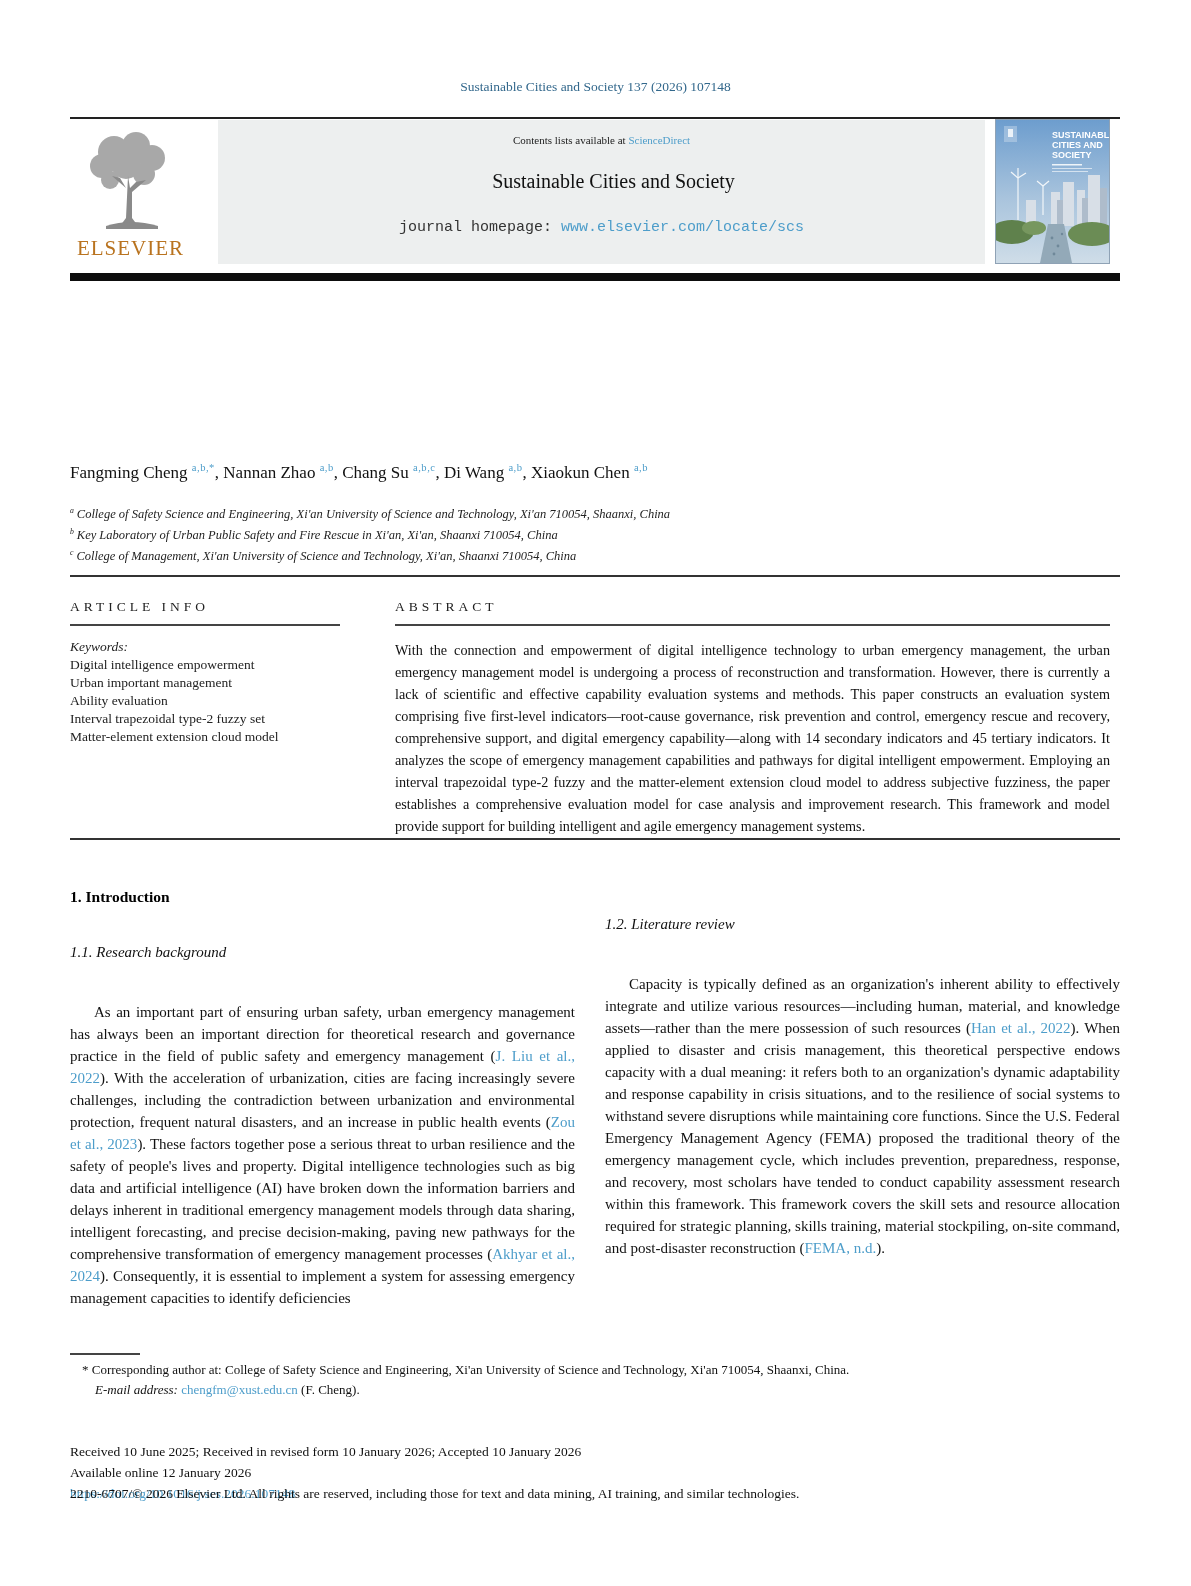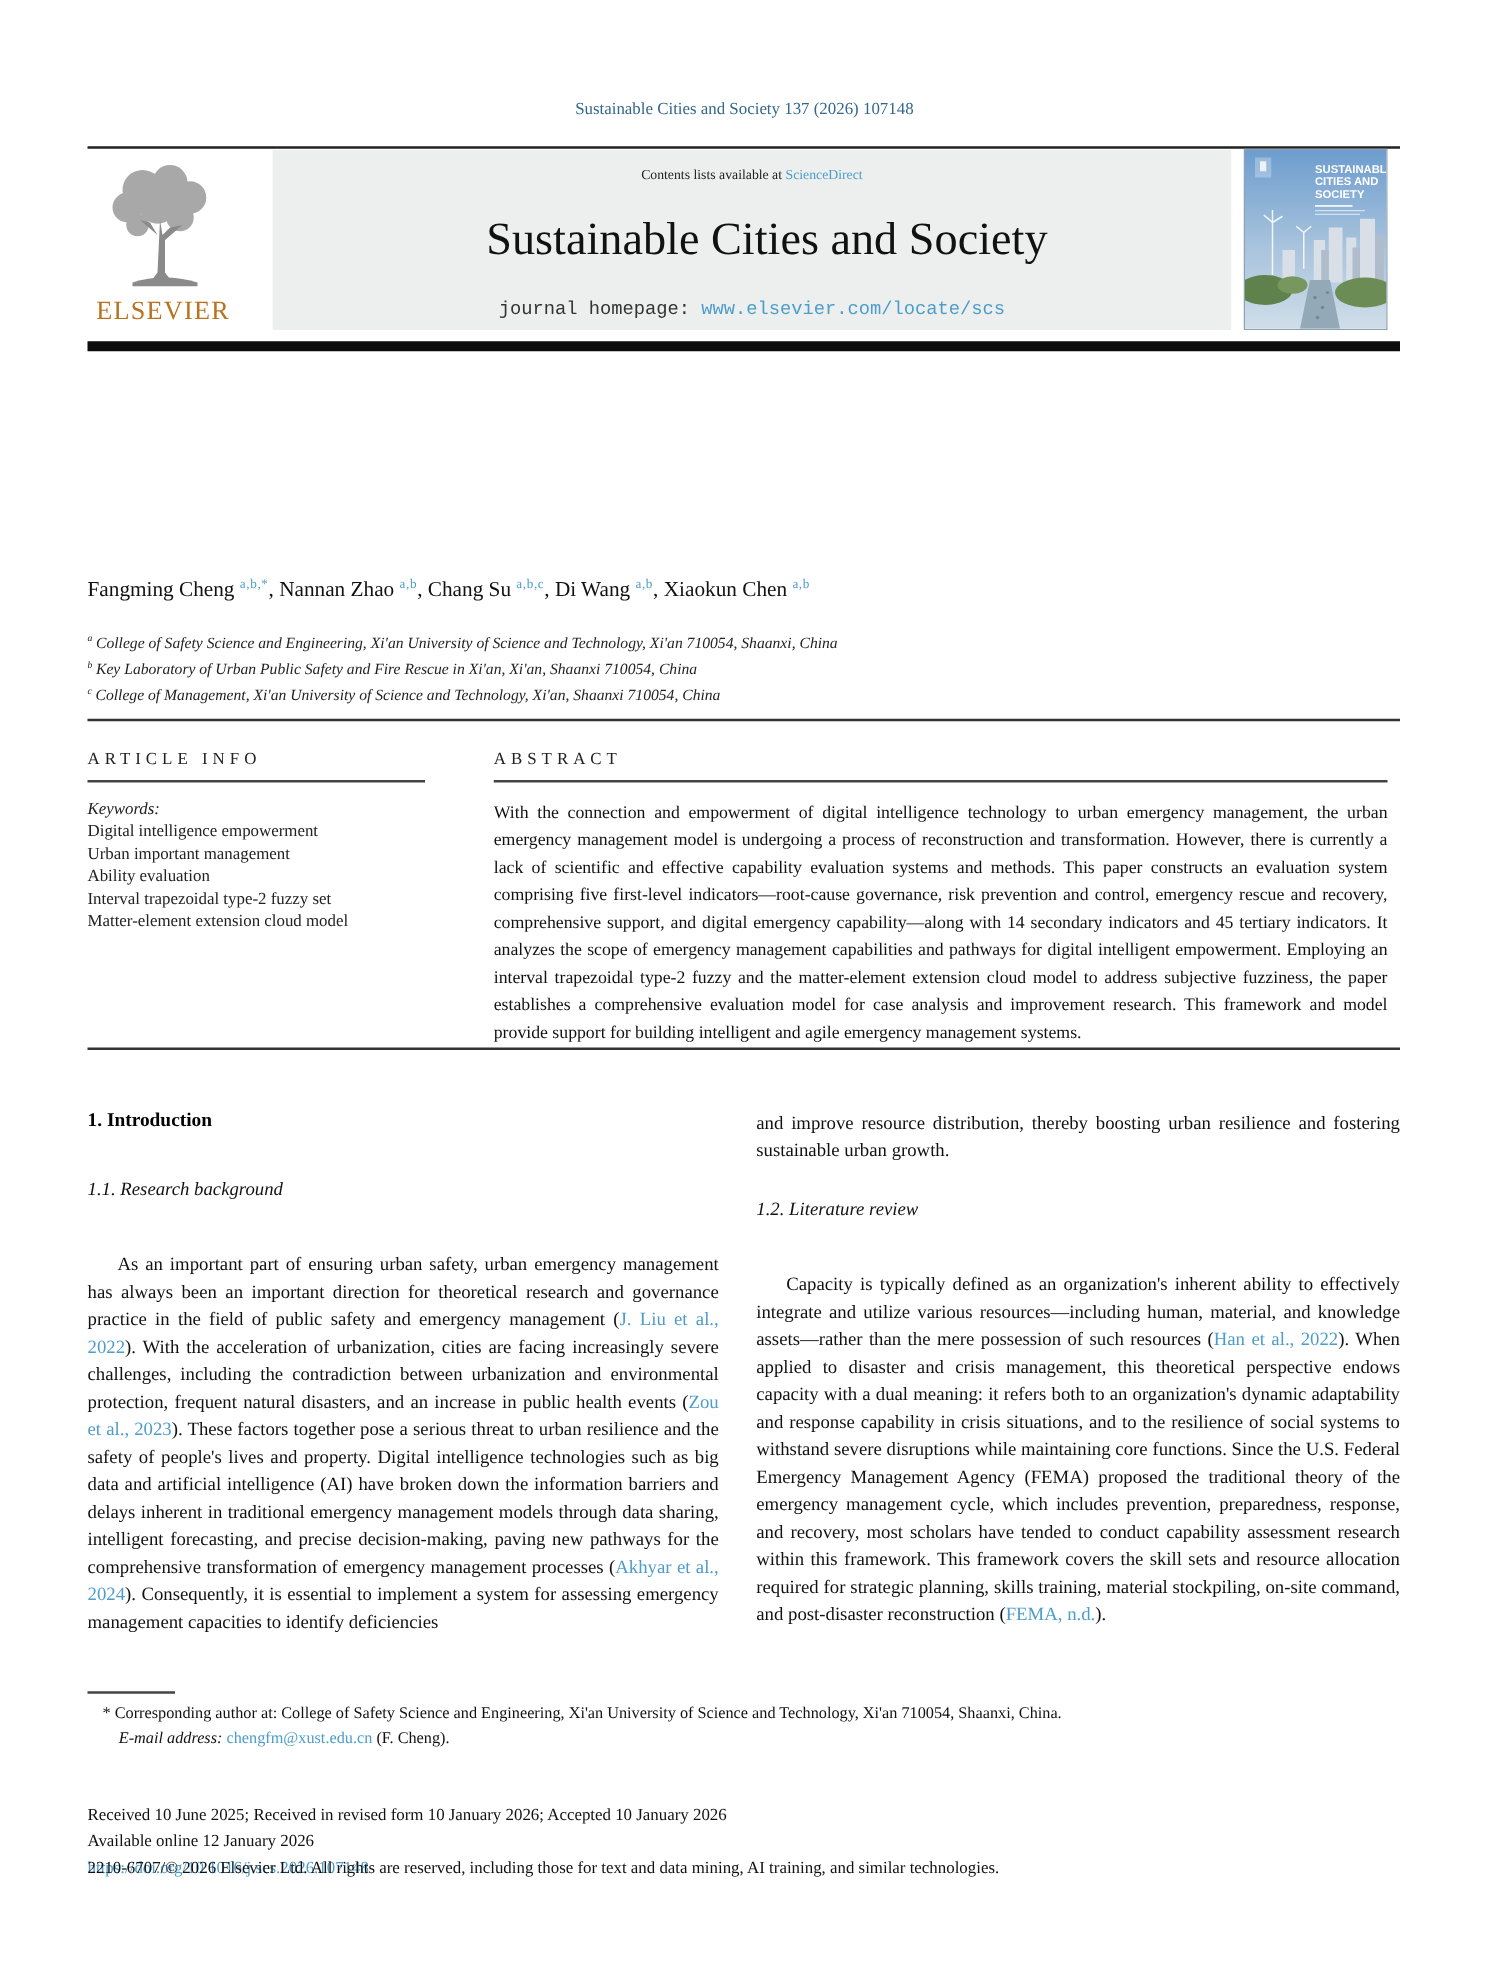--- a/index.html
+++ b/index.html
@@ -18,21 +18,21 @@
     font-size:13.5px; color:#33688c; }
 
   
   .header-rule { position:absolute; top:101px; left:70px; width:1050px; height:2px; background:#222; }
   .logo-wrap { position:absolute; top:110px; left:68px; width:125px; height:140px; }
   .logo-tree { display:block; margin:0 auto; }
   .logo-word { font-family:"Liberation Serif", serif; font-size:21px; color:#b9731f; letter-spacing:1px; text-align:center; margin-top:2px; }
   .gray-box { position:absolute; top:104px; left:218px; width:767px; height:144px;
     background:#edefef; text-align:center; }
   .contents-line { margin-top:14px; font-size:11px; color:#222; }
-  .journal-title { margin-top:24px; font-size:37px; color:#111; font-weight:normal;padding-left:24px; }
+  .journal-title { margin-top:24px; font-size:20px; color:#111; font-weight:normal;padding-left:24px; }
   .homepage-line { margin-top:26px; font-size:15px; color:#333;
     font-family:Liberation Mono, monospace; }
   .cover { position:absolute; top:103px; left:995px; width:115px; height:145px; border:1px solid #8fa2b5; }
   .black-bar { position:absolute; top:257px; left:70px; width:1050px; height:8px; background:#0d0d0d; }
 
   
   .title { position:absolute; top:320px; left:70px; width:880px;
     font-size:27px; line-height:35px; color:#111; }
   .authors { position:absolute; top:446px; left:70px; width:1000px; font-size:17px; color:#111; }
   .authors .sup { font-size:0.62em; }
@@ -200,21 +200,20 @@
 
   <div class="rule-full-2"></div>
 
   <div class="col-left">
     <div class="h-section">1.  Introduction</div>
     <div class="h-sub mt-38">1.1.  Research background</div>
     <p class="para indent mt-40"><span>As an important part of ensuring urban safety, urban emergency management has always been an important direction for theoretical research and governance practice in the field of public safety and emergency management (</span><span class="link">J. Liu et al., 2022</span><span>). With the acceleration of urbanization, cities are facing increasingly severe challenges, including the contradiction between urbanization and environmental protection, frequent natural disasters, and an increase in public health events (</span><span class="link">Zou et al., 2023</span><span>). These factors together pose a serious threat to urban resilience and the safety of people's lives and property. Digital intelligence technologies such as big data and artificial intelligence (AI) have broken down the information barriers and delays inherent in traditional emergency management models through data sharing, intelligent forecasting, and precise decision-making, paving new pathways for the comprehensive transformation of emergency management processes (</span><span class="link">Akhyar et al., 2024</span><span>). Consequently, it is essential to implement a system for assessing emergency management capacities to identify deficiencies</span></p>
   </div>
 
   <div class="col-right">
-    <p class="para">and improve resource distribution, thereby boosting urban resilience and fostering sustainable urban growth.</p>
     <div class="h-sub mt-28">1.2.  Literature review</div>
     <p class="para indent mt-40"><span>Capacity is typically defined as an organization's inherent ability to effectively integrate and utilize various resources—including human, material, and knowledge assets—rather than the mere possession of such resources (</span><span class="link">Han et al., 2022</span><span>). When applied to disaster and crisis management, this theoretical perspective endows capacity with a dual meaning: it refers both to an organization's dynamic adaptability and response capability in crisis situations, and to the resilience of social systems to withstand severe disruptions while maintaining core functions. Since the U.S. Federal Emergency Management Agency (FEMA) proposed the traditional theory of the emergency management cycle, which includes prevention, preparedness, response, and recovery, most scholars have tended to conduct capability assessment research within this framework. This framework covers the skill sets and resource allocation required for strategic planning, skills training, material stockpiling, on-site command, and post-disaster reconstruction (</span><span class="link">FEMA, n.d.</span><span>).</span></p>
   </div>
 
   <div class="foot-rule"></div>
   <div class="footnote">
     <div><span>* </span><span>Corresponding author at: College of Safety Science and Engineering, Xi'an University of Science and Technology, Xi'an 710054, Shaanxi, China.</span></div>
     <div class="line2"><span class="italic">E-mail address: </span><span class="link">chengfm@xust.edu.cn</span><span> (F. Cheng).</span></div>
   </div>
 

